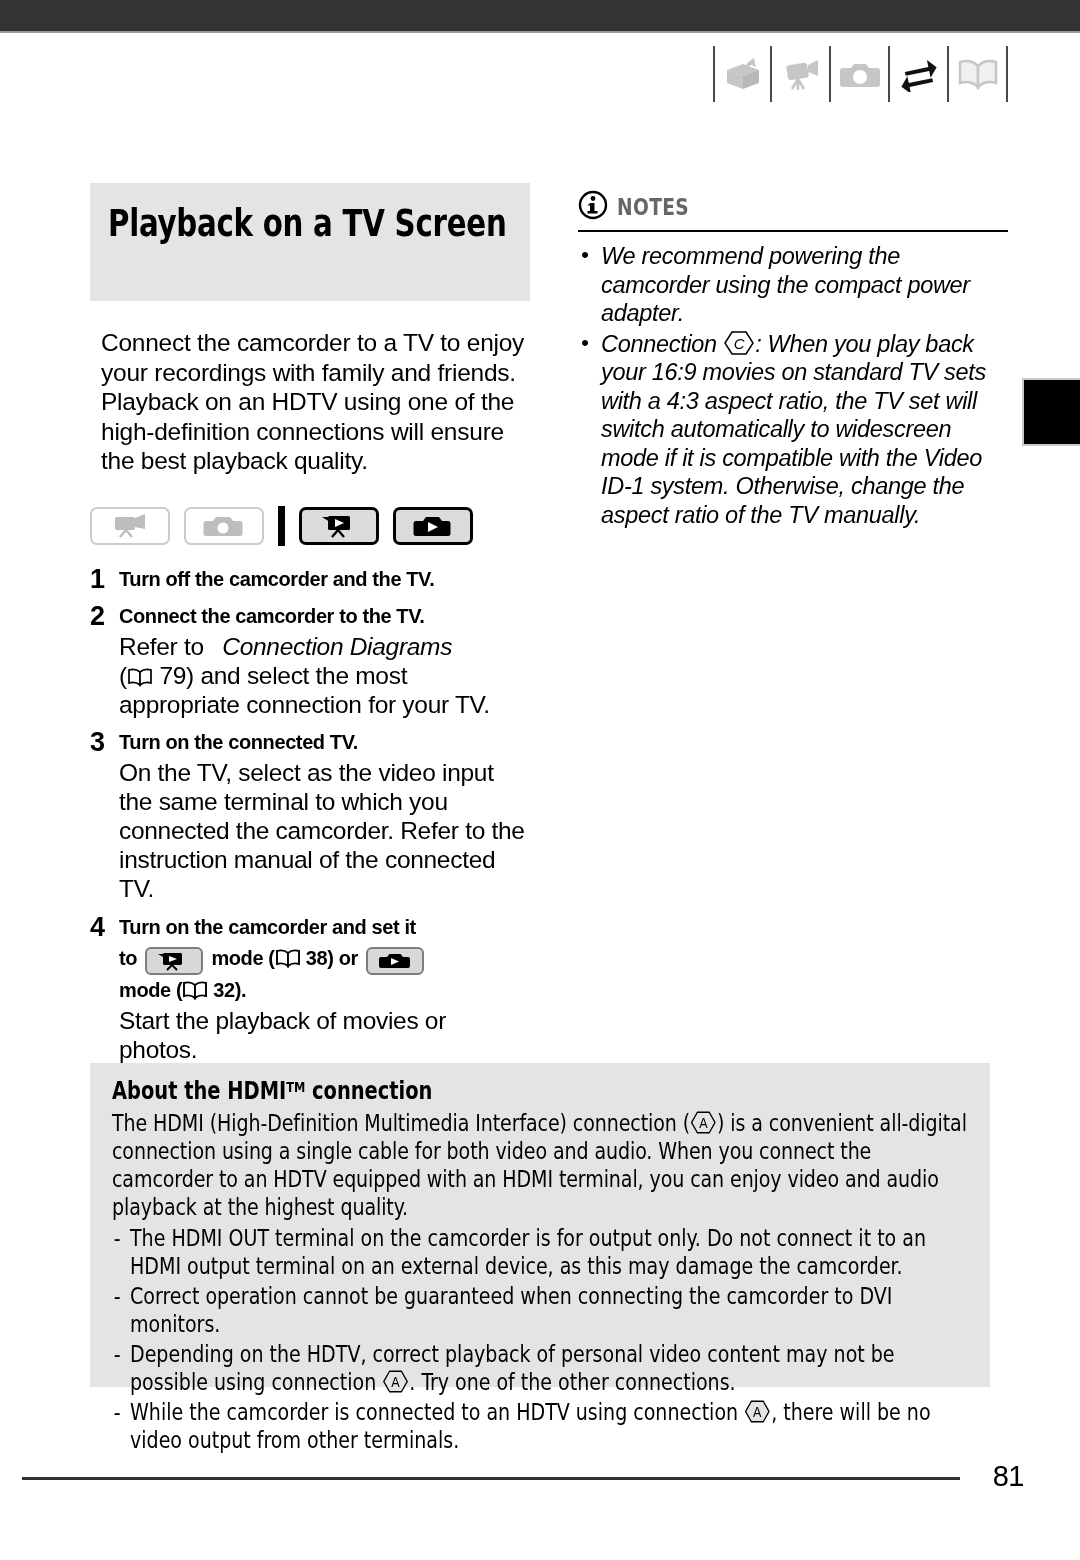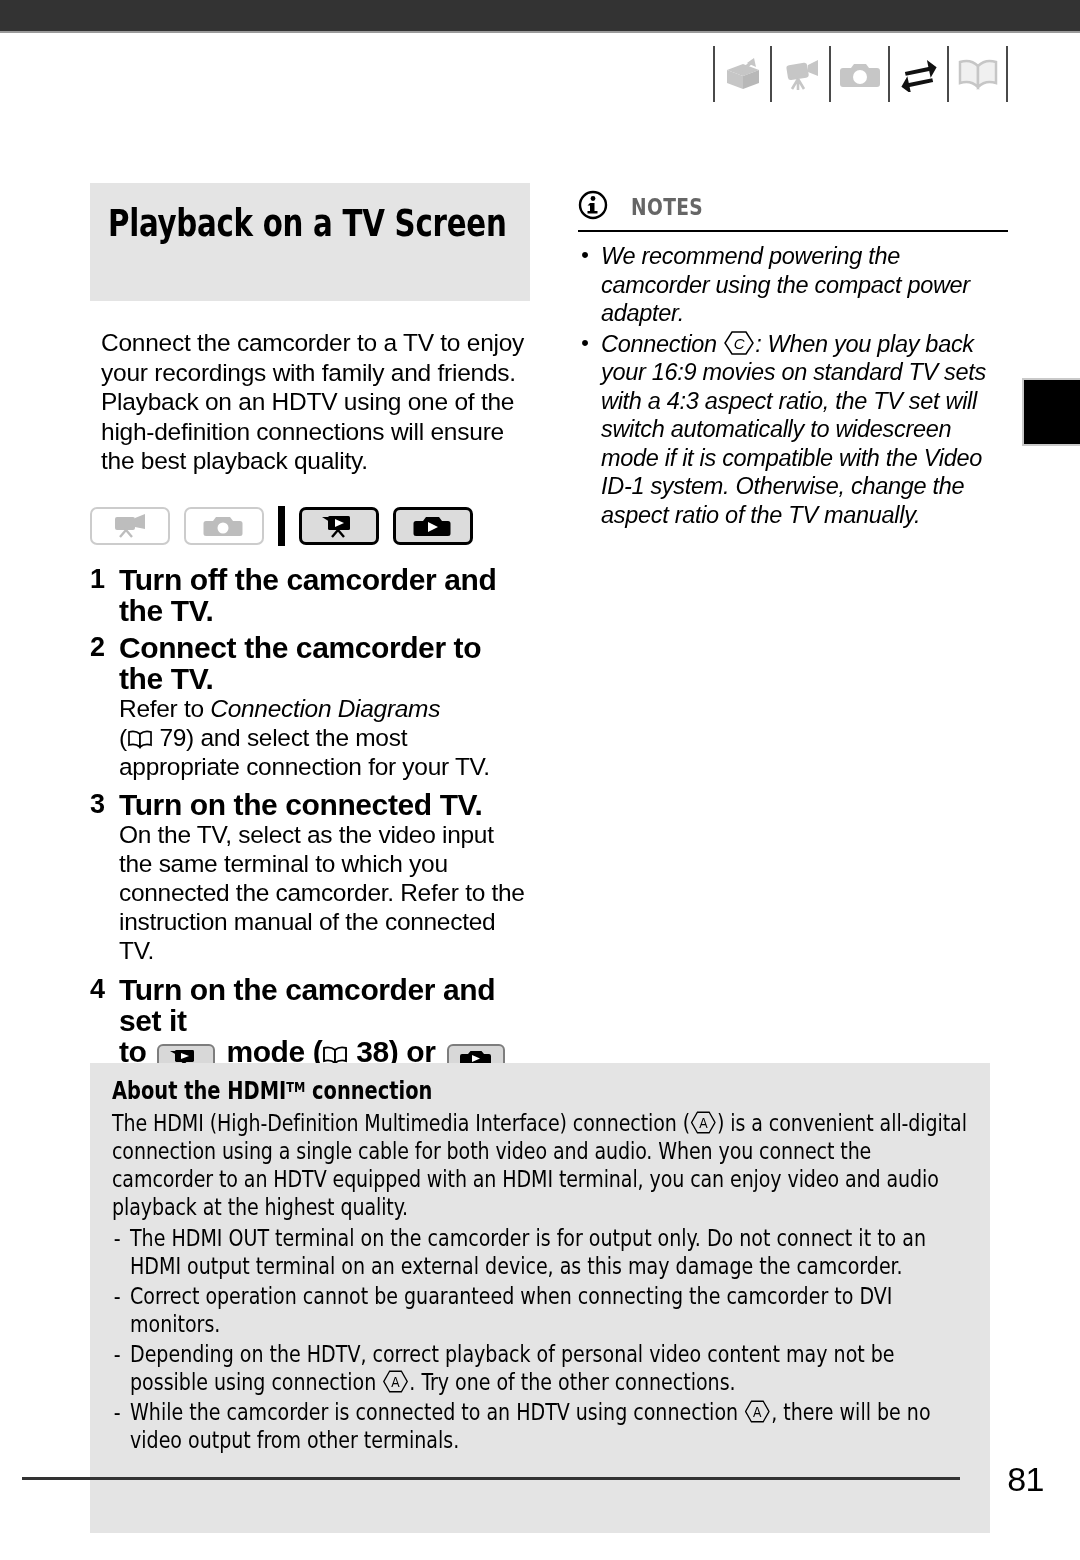--- a/index.html
+++ b/index.html
@@ -89,47 +89,47 @@
 
   
   .step { display: flex; margin-top: 17px; }
   .step-num {
     width: 29px; flex: 0 0 29px;
     font-size: 27px; font-weight: bold;
     line-height: 31px;
   }
   .step-body { flex: 1; }
   .step-head {
-    font-size: 30px; font-weight: bold; line-height: 31px;
+    font-size: 20px; font-weight: bold; line-height: 31px;
     letter-spacing: -0.4px;
   }
   .step-sub {
     font-size: 24.5px; line-height: 29px;
     letter-spacing: -0.3px;
   }
-  .ital { font-style: italic; }
+  .ital { font-style: italic; margin-left: 12px; }
 
   
   .bookref { display: inline-flex; align-items: center; vertical-align: -3px; }
   .bookref svg { display: block; }
 
   
   .inline-badge {
     display: inline-flex; align-items: center; justify-content: center;
     width: 58px; height: 28px;
     background: #d8d8d8;
     border: 2px solid #7d7d7d;
     border-radius: 6px;
     vertical-align: -6px;
     margin: 0 3px;
   }
 
   
   .notes-head {
-    display: flex; align-items: center; gap: 23px;
+    display: flex; align-items: center; gap: 9px;
     border-bottom: 2px solid #000;
     padding-bottom: 6px; width: 430px;
   }
   .notes-label {
     font-family: "Liberation Sans Narrow", "DejaVu Sans Condensed", "Liberation Sans", sans-serif;
     font-size: 23px; font-weight: bold; color: #666666;
     letter-spacing: 0.4px;
     transform: scaleX(0.9); transform-origin: left center;
   }
   ul.notes-list { list-style: none; margin-top: 10px; font-style: italic; }
@@ -148,21 +148,21 @@
   
   .hexmark {
     display: inline-flex; align-items: center; justify-content: center;
     vertical-align: -4px; margin: 0 1px;
   }
   .hexmark svg { display: block; }
 
   
   .hdmi-block {
     position: absolute; left: 90px; top: 1063px;
-    width: 900px; height: 470px;
+    width: 900px; height: 324px;
     background: #e4e4e4;
     padding: 14px 20px 0 22px;
     font-family: "Liberation Sans Narrow", "DejaVu Sans Condensed", "Liberation Sans", sans-serif;
   }
   .hdmi-title {
     font-size: 24px; font-weight: bold;
     transform: scaleX(0.9); transform-origin: left center;
     letter-spacing: 0px;
     margin-bottom: 4px;
   }
@@ -184,22 +184,22 @@
   ul.hdmi-list li::before {
     content: "-"; position: absolute; left: 2px; top: 0;
   }
 
   
   .footer-rule {
     position: absolute; left: 22px; top: 1477px;
     width: 938px; height: 3px; background: #333;
   }
   .pageno {
-    position: absolute; right: 36px; top: 1460px;
-    font-size: 34px; letter-spacing: -0.5px;
+    position: absolute; right: 56px; top: 1460px;
+    font-size: 29px; letter-spacing: -0.5px;
   }
 </style>
 </head>
 <body>
 
 <div class="page">
 
   <div class="topbar"></div>
 
   <div class="header-icons">

